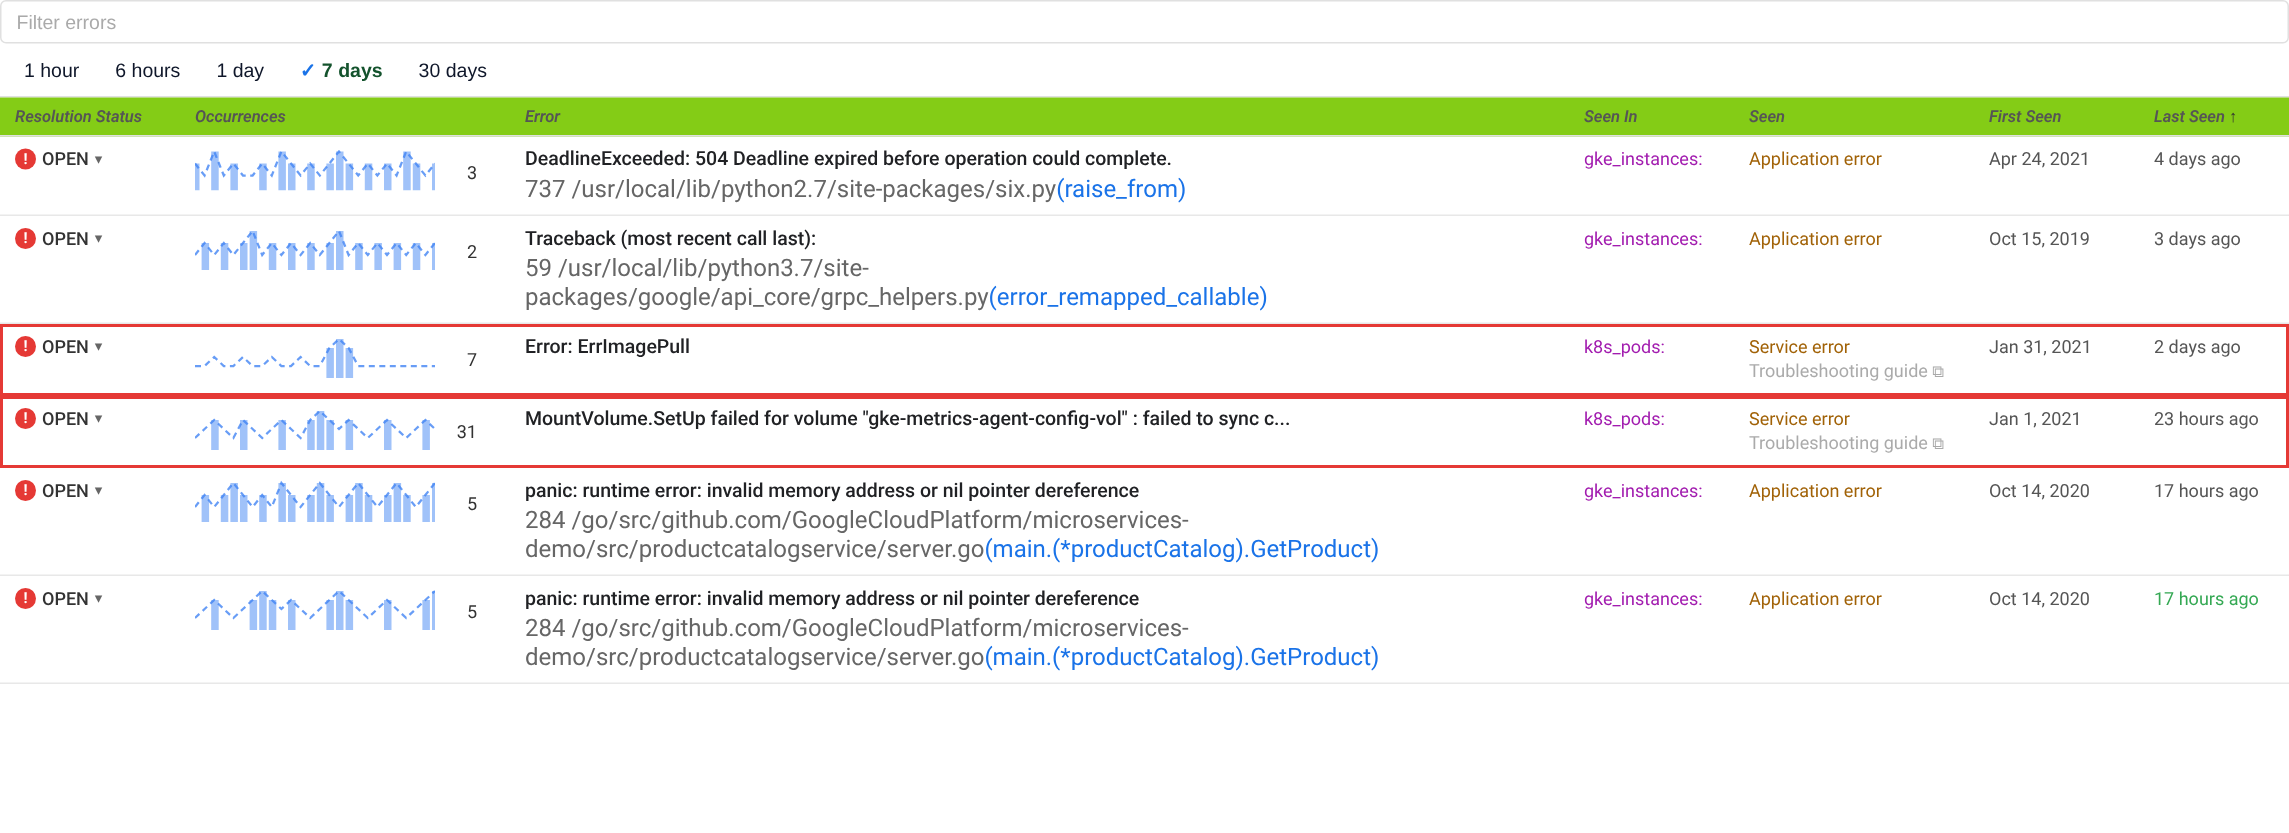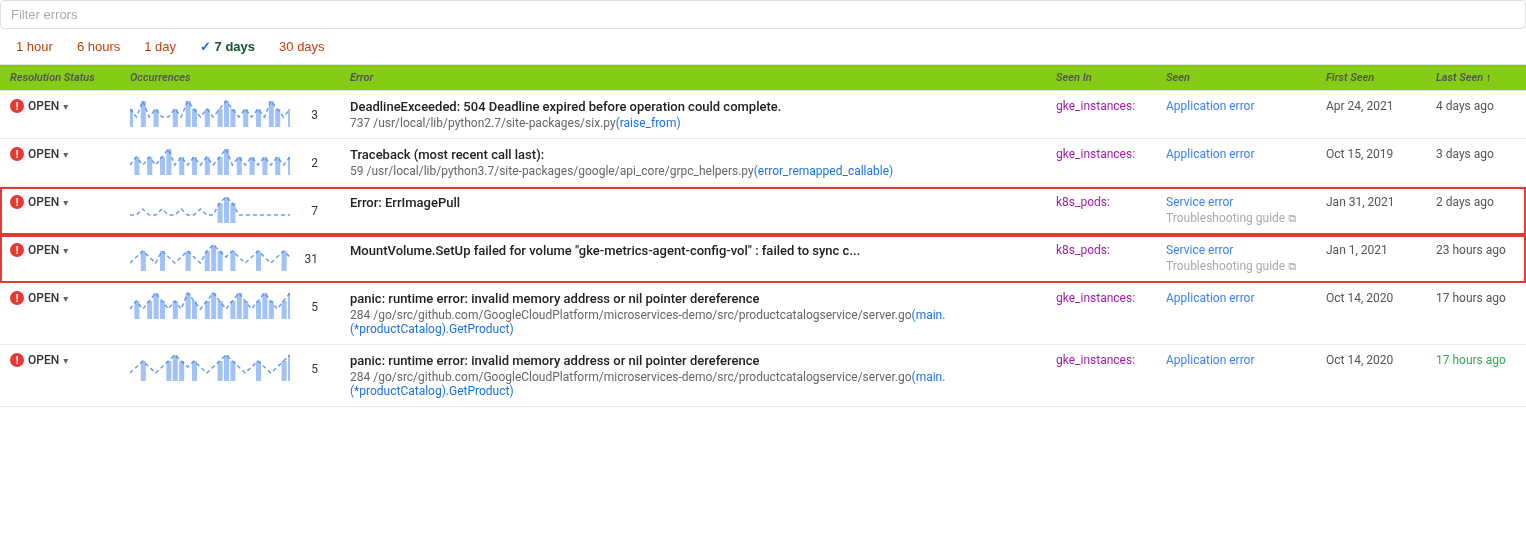--- a/index.html
+++ b/index.html
@@ -17,21 +17,21 @@
 
     .time-bar {
       padding: 8px 12px;
       display: flex;
       align-items: center;
       gap: 16px;
       border-bottom: 1px solid #e0e0e0;
     }
     .time-btn {
       font-size: 13px;
-      color: #c2410c;
+      color: #0f172a;
       cursor: pointer;
       background: none;
       border: none;
       padding: 2px 4px;
     }
     .time-btn.active {
       font-weight: bold;
       color: #14532d;
     }
     .time-btn.active::before {
@@ -116,30 +116,30 @@
       min-width: 20px;
       text-align: right;
     }
 
     .error-title {
       font-size: 13px;
       font-weight: 500;
       color: #202124;
     }
     .error-subtitle {
-      font-size: 12px;
+      font-size: 16px;
       color: #666;
       margin-top: 2px;
     }
     .error-highlight {
       color: #1a73e8;
     }
 
     .seen-in { color: #a21caf; font-size: 12px; }
-    .type-label { color: #3b82f6; font-size: 12px; }
+    .type-label { color: #a16207; font-size: 12px; }
     .first-seen { font-size: 12px; color: #555; }
     .last-seen { font-size: 12px; color: #555; }
     .last-seen-green { font-size: 12px; color: #34a853; }
 
     .troubleshooting-link {
       display: flex;
       align-items: center;
       gap: 3px;
       color: #aaa;
       font-size: 12px;

